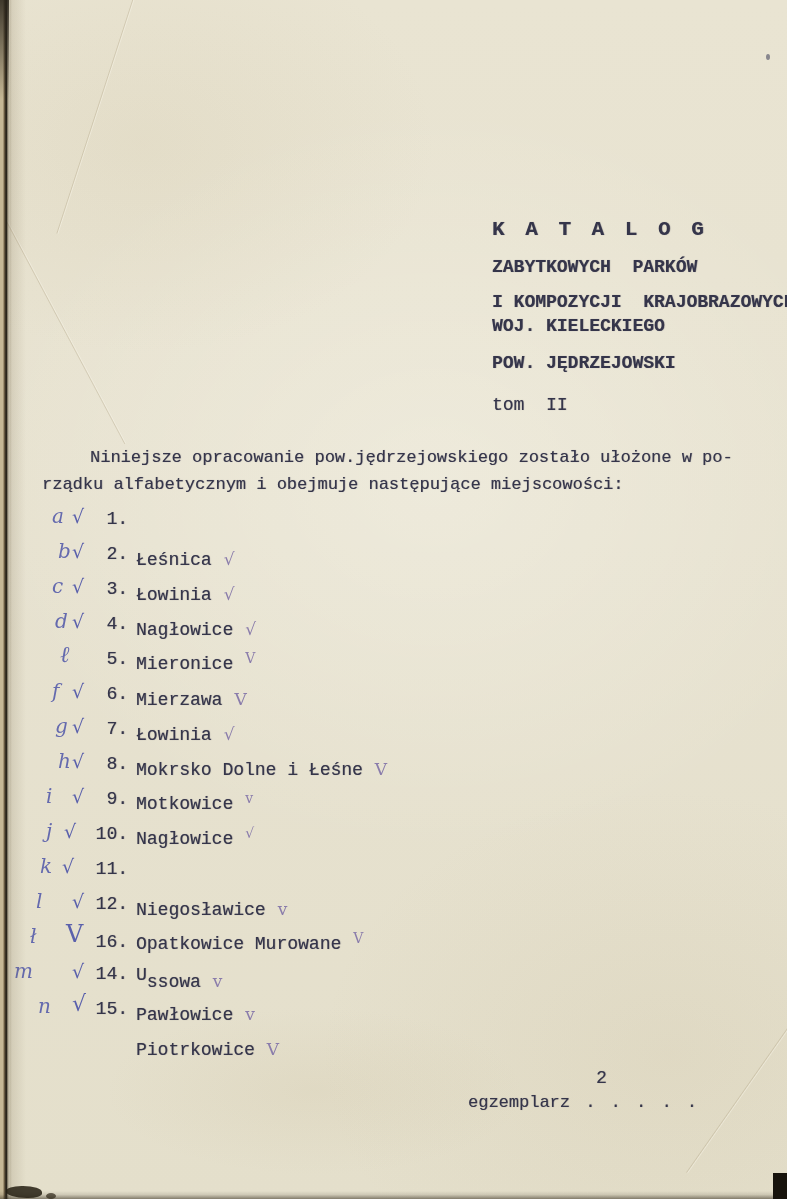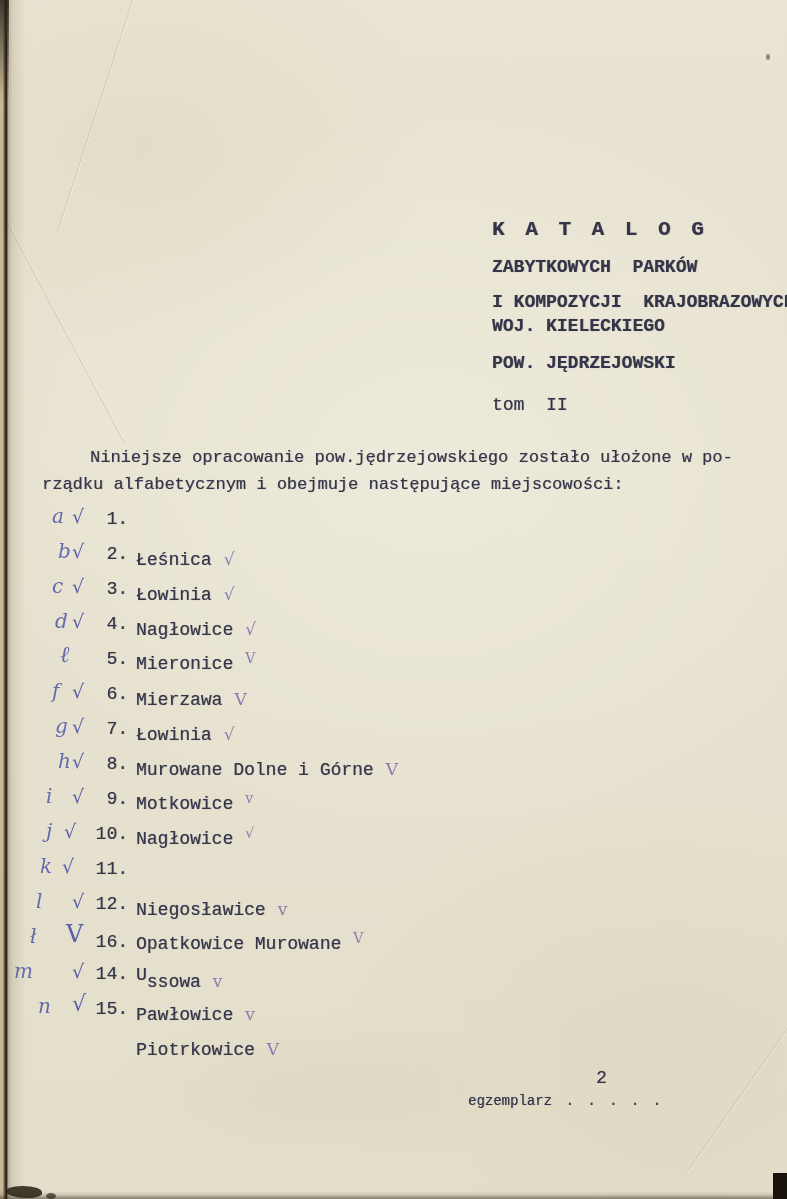--- a/index.html
+++ b/index.html
@@ -55,21 +55,21 @@
   .row:nth-child(11) .pre{left:62px}
   .row:nth-child(13) .pre{left:66px;font-size:24px;top:-3px}
   .row:nth-child(15) .pre{font-size:22px;top:-2px}
   .row:nth-child(4) .post,.row:nth-child(8) .post,
   .row:nth-child(9) .post,.row:nth-child(12) .post{position:relative;top:-6px;font-size:14px;}
   .row:nth-child(13) .num{top:9px}
   .row:nth-child(13) .nmwrap{top:8px}
   .supU{display:inline-block;position:relative;top:-7px;}
 
   #footer-num{position:absolute;left:596px;top:1068px;font-size:18px;}
-  #footer-label{position:absolute;left:468px;top:1093px;font-size:14px;word-spacing:5px;}
+  #footer-label{position:absolute;left:468px;top:1093px;font-size:17px;word-spacing:5px;}
 
   
   #edge-left{position:absolute;left:0;top:0;bottom:0;width:12px;
     background:linear-gradient(to right,#c6b896 0,#c6b896 3px,#7d6d50 4px,#3b3325 5.5px,#29241a 6.5px,rgba(100,88,62,.45) 8px,rgba(100,88,62,.15) 10px,transparent 12px);}
   #edge-left-top{position:absolute;left:0;top:0;width:9px;height:100px;
     background:linear-gradient(to bottom,rgba(40,35,26,.85),rgba(40,35,26,0));}
   #fold-left{position:absolute;left:10px;top:0;bottom:0;width:16px;
     background:linear-gradient(to right,rgba(120,105,75,.18),rgba(120,105,75,0));}
   #edge-bottom{position:absolute;left:0;bottom:0;width:100%;height:8px;
     background:linear-gradient(to top,rgba(50,42,28,.55),rgba(50,42,28,.12) 55%,transparent);}
@@ -143,21 +143,21 @@
       <div class="row">
         <span class="hand letter">f</span>
         <span class="hand pre">√</span>
         <span class="typed num">6.</span>
         <span class="nmwrap"><span class="typed nm">Łowinia</span><span class="hand post">√</span></span>
       </div>
       <div class="row">
         <span class="hand letter">g</span>
         <span class="hand pre">√</span>
         <span class="typed num">7.</span>
-        <span class="nmwrap"><span class="typed nm">Murowane Dolne i Górne</span><span class="hand post">V</span></span>
+        <span class="nmwrap"><span class="typed nm">Mokrsko Dolne i Łeśne</span><span class="hand post">V</span></span>
       </div>
       <div class="row">
         <span class="hand letter">h</span>
         <span class="hand pre">√</span>
         <span class="typed num">8.</span>
         <span class="nmwrap"><span class="typed nm">Motkowice</span><span class="hand post">v</span></span>
       </div>
       <div class="row">
         <span class="hand letter">i</span>
         <span class="hand pre">√</span>

